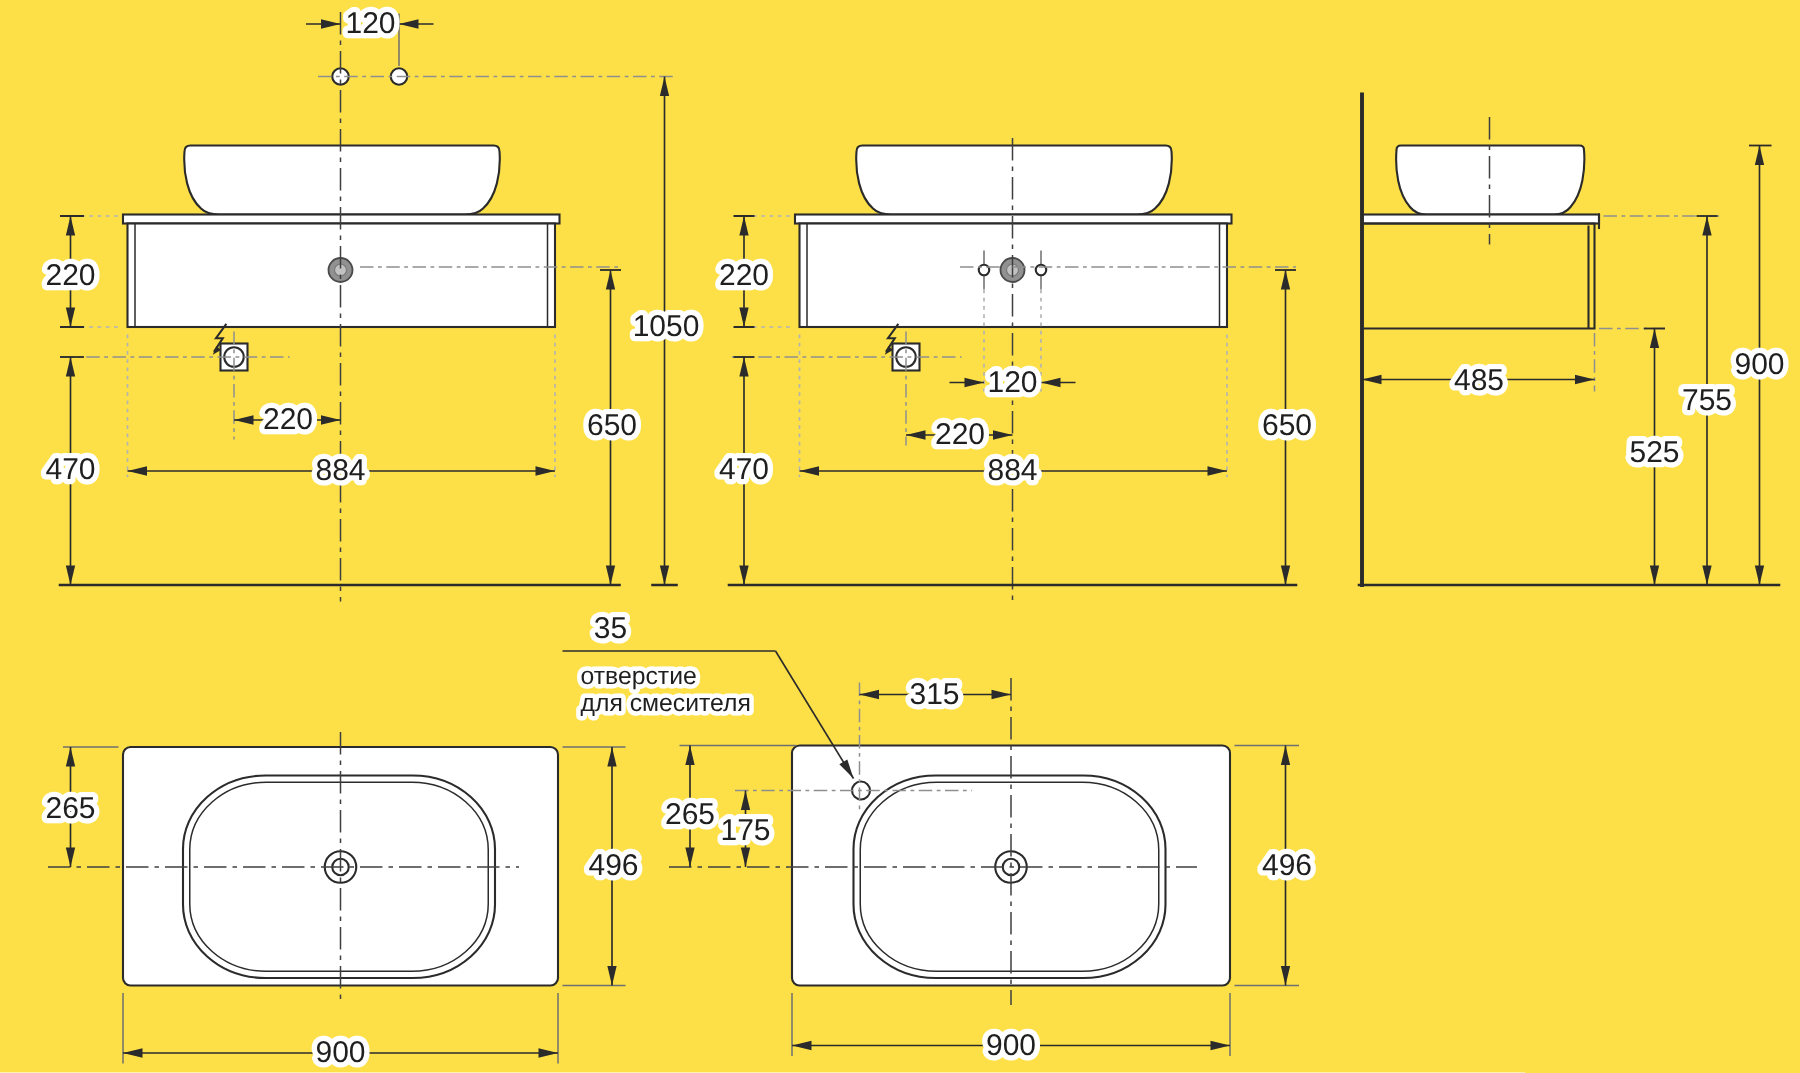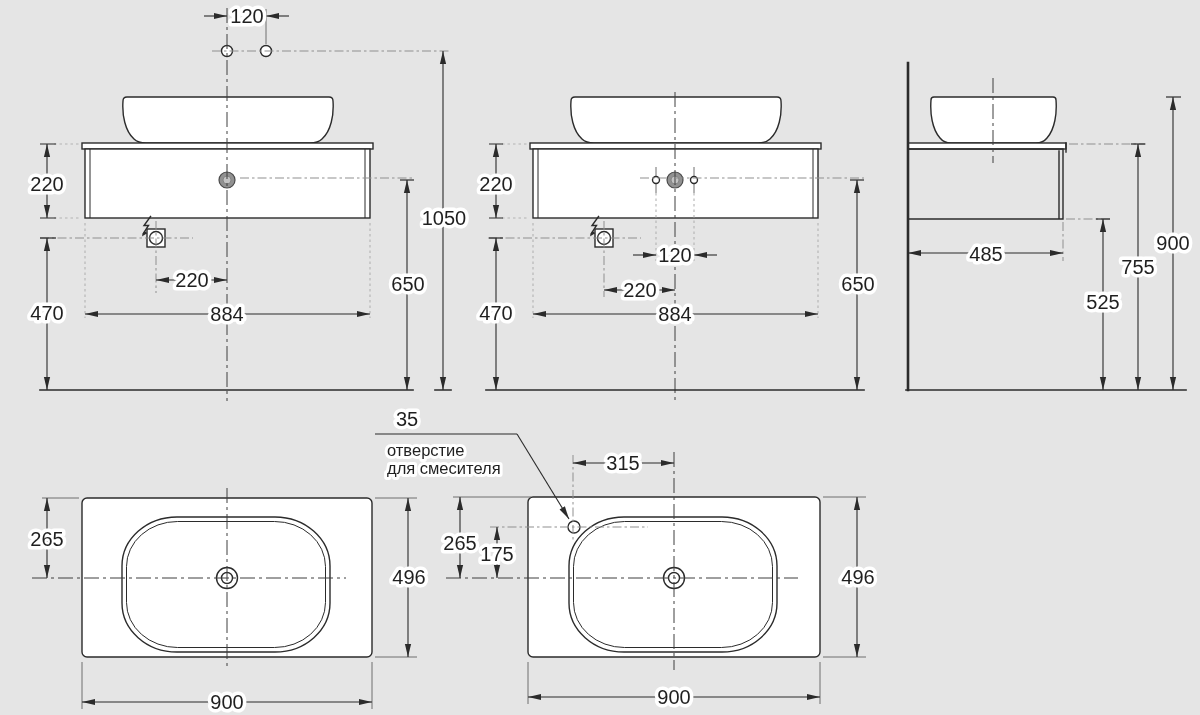--- a/index.html
+++ b/index.html
@@ -1,16 +1,16 @@
 <!DOCTYPE html>
 <html><head>
 <meta charset="utf-8">
 <style>
   html,body{margin:0;padding:0;background:#ffffff;}
-  .sheet{width:1200px;height:715px;background:#e5e5e5;position:relative;overflow:hidden;
+  .sheet{width:1200px;height:715px;background:#fde047;position:relative;overflow:hidden;
          font-family:"Liberation Sans", sans-serif;}
   svg{display:block;}
   
   .s  {stroke:#2b2b2b;stroke-width:1.4;fill:none;stroke-linecap:square;}
   .sf {stroke:#2b2b2b;stroke-width:1.4;fill:#ffffff;}
   .st {stroke:#2b2b2b;stroke-width:1;fill:none;}
   .s2 {stroke:#2b2b2b;stroke-width:2.6;fill:none;stroke-linecap:square;}
   .fl {stroke:#2b2b2b;stroke-width:1.7;fill:none;stroke-linecap:square;}
   .dim-l{stroke:#2b2b2b;stroke-width:1.1;fill:none;}
   .tick {stroke:#2b2b2b;stroke-width:1.2;fill:none;}

